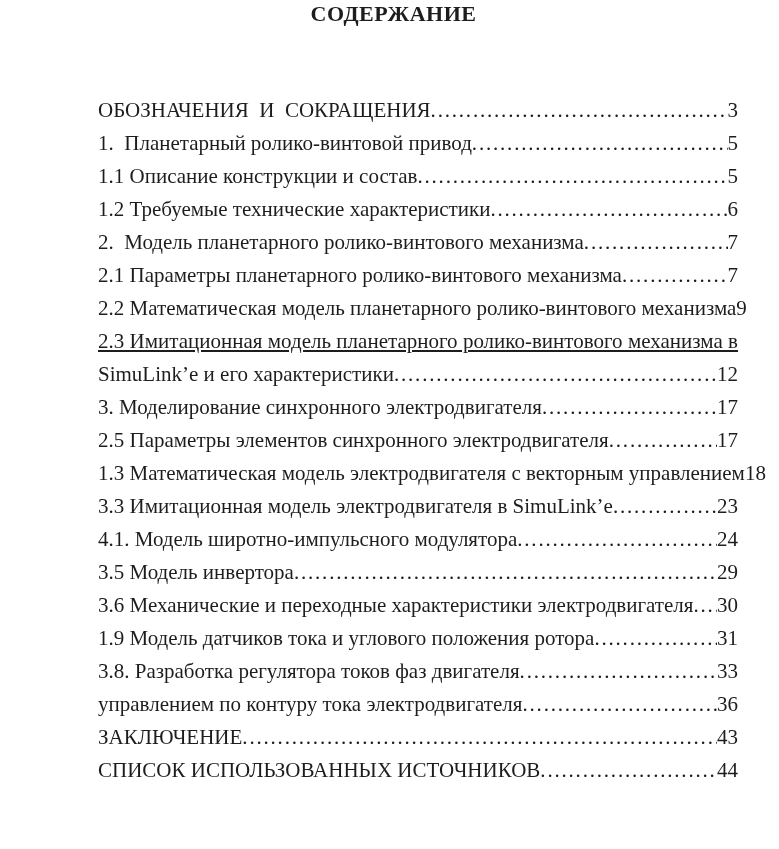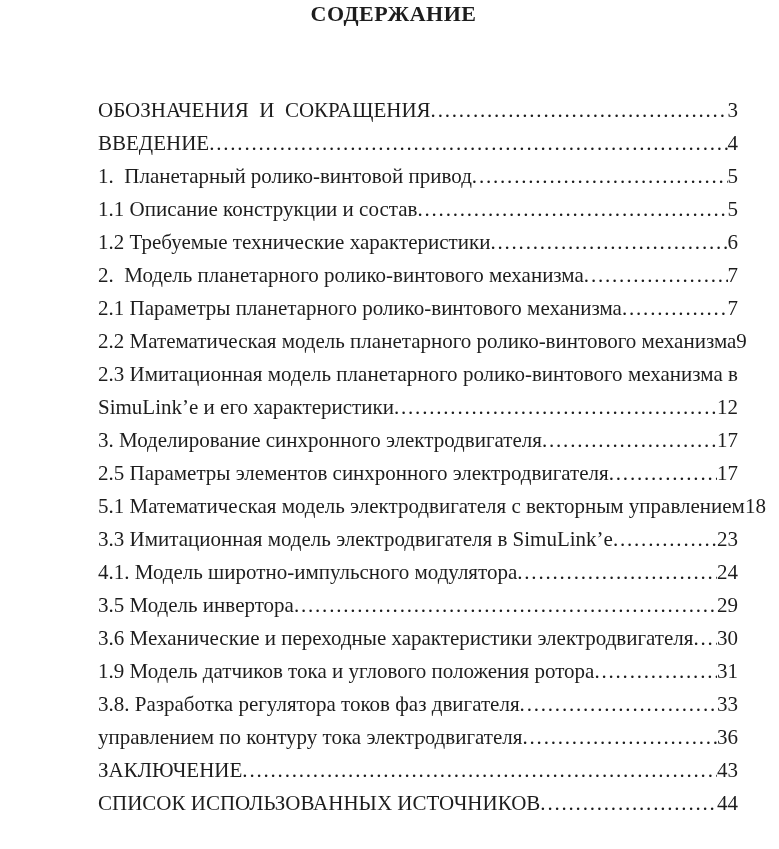--- a/index.html
+++ b/index.html
@@ -57,42 +57,38 @@
     letter-spacing: 1.8px;
   }
   .pg {
     flex: 0 0 auto;
   }
   .line.fill {
     display: block;
     white-space: normal;
     text-align: justify;
     text-align-last: justify;
+    text-decoration: underline;
   }
 </style>
 </head>
 <body>
 
 <div class="page">
 
   <div class="doc-title">СОДЕРЖАНИЕ</div>
 
   <div class="toc">
 
     <div class="line">
       <span class="lbl">ОБОЗНАЧЕНИЯ  И  СОКРАЩЕНИЯ</span>
       <span class="leader"></span>
       <span class="pg">3</span>
     </div>
 
-    <div class="line">
-      <span class="lbl">ВВЕДЕНИЕ</span>
-      <span class="leader"></span>
-      <span class="pg">4</span>
-    </div>
 
     <div class="line">
       <span class="lbl">1.  Планетарный ролико-винтовой привод</span>
       <span class="leader"></span>
       <span class="pg">5</span>
     </div>
 
     <div class="line">
       <span class="lbl">1.1 Описание конструкции и состав</span>
       <span class="leader"></span>
@@ -137,21 +133,21 @@
       <span class="pg">17</span>
     </div>
 
     <div class="line">
       <span class="lbl">2.5 Параметры элементов синхронного электродвигателя</span>
       <span class="leader"></span>
       <span class="pg">17</span>
     </div>
 
     <div class="line">
-      <span class="lbl">5.1 Математическая модель электродвигателя с векторным управлением</span>
+      <span class="lbl">1.3 Математическая модель электродвигателя с векторным управлением</span>
       <span class="leader"></span>
       <span class="pg">18</span>
     </div>
 
     <div class="line">
       <span class="lbl">3.3 Имитационная модель электродвигателя в SimuLink’е</span>
       <span class="leader"></span>
       <span class="pg">23</span>
     </div>
 

